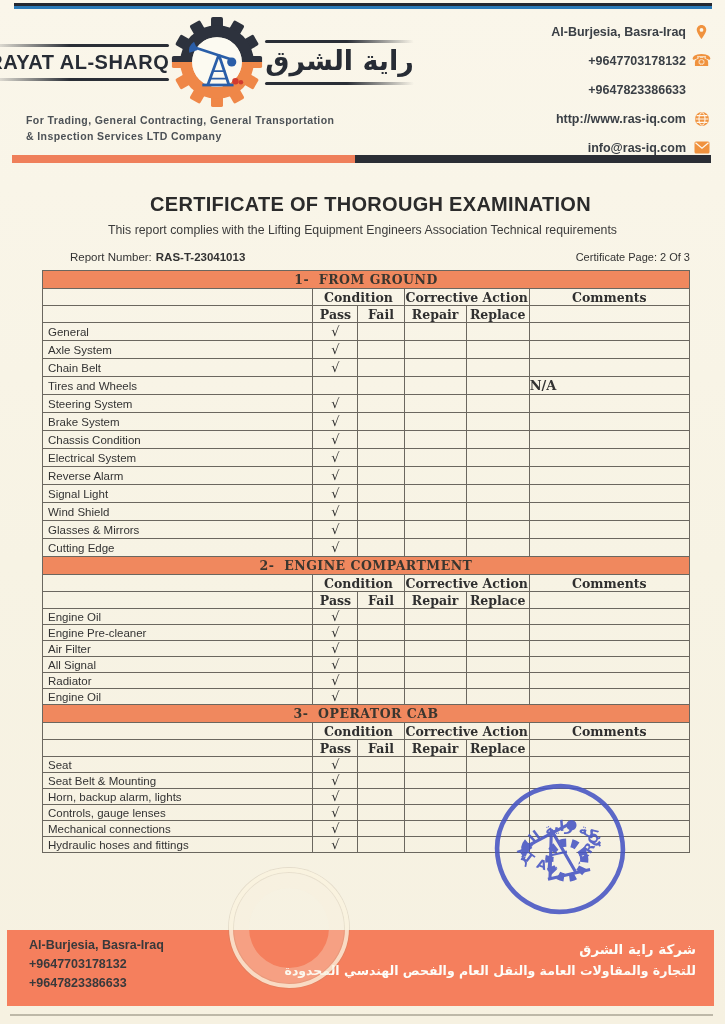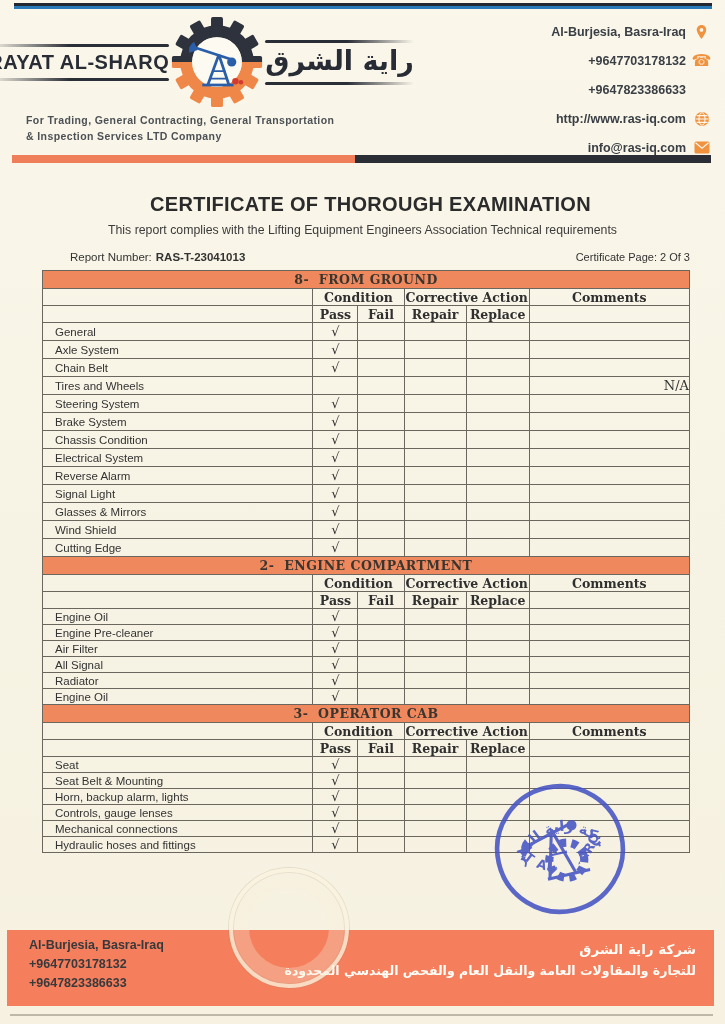--- a/index.html
+++ b/index.html
@@ -54,25 +54,25 @@
                     border-collapse:collapse; table-layout:fixed; }
   table.checklist td { border:1px solid #6b675f; overflow:hidden; }
   td.band-cell { background:#f0885e; color:#3a362f; text-align:center; height:18px;
                  font-family:"DejaVu Serif", serif; font-weight:bold; font-size:12.5px;
                  letter-spacing:.5px; white-space:pre; border-color:#57534b; }
   tr.hdr td { font-family:"DejaVu Serif", serif; font-weight:bold; font-size:12.5px;
               color:#2f2f2f; text-align:center; height:17px;margin-left:44px; }
   tr.s0 td { height:18px; }
   tr.s1 td { height:16px; }
   tr.s2 td { height:15px; }
-  td.item-cell { font-size:11.5px; color:#333; padding-left:12px; text-align:left; }
+  td.item-cell { font-size:11.5px; color:#333; padding-left:5px; text-align:left; }
   td.check-cell { text-align:center; font-size:13px; color:#2e2e2e;
                   font-family:"DejaVu Sans", sans-serif; }
-  td.comment-cell { text-align:right; font-family:"DejaVu Serif", serif;
-                    font-size:13px; color:#333; }
+  td.comment-cell { text-align:left; font-family:"DejaVu Serif", serif;
+                    font-size:13px; color:#333;font-weight:bold; }
 
   
   .stamp { position:absolute; left:490px; top:779px; width:140px; height:140px;
            transform:rotate(-13deg); opacity:.88; z-index:6; }
   .emboss { position:absolute; left:229px; top:868px; width:120px; height:120px;
             border-radius:50%; border:4px solid rgba(250,242,222,.8);
             box-shadow:0 0 0 1px rgba(150,130,100,.18),
                        inset 0 0 0 1px rgba(150,130,100,.15),
                        inset 0 0 0 16px rgba(248,240,220,.3);
             z-index:5; }
@@ -216,21 +216,21 @@
     <colgroup>
       <col style="width:270px">
         <col style="width:45px">
         <col style="width:46px">
       <col style="width:62px">
         <col style="width:63px">
         <col style="width:160px">
     </colgroup>
     <tbody>
         <tr>
-          <td class="band-cell" colspan="6">8-  FROM GROUND</td>
+          <td class="band-cell" colspan="6">1-  FROM GROUND</td>
         </tr>
         <tr class="hdr">
           <td class="item-cell" colspan="1"></td>
           <td colspan="2">Condition</td>
           <td colspan="2">Corrective Action</td>
           <td colspan="1">Comments</td>
         </tr>
         <tr class="hdr">
           <td class="item-cell" colspan="1"></td>
           <td colspan="1">Pass</td>
@@ -313,29 +313,29 @@
         </tr>
         <tr class="s0">
           <td class="item-cell">Signal Light</td>
           <td class="check-cell">√</td>
           <td class="check-cell"></td>
           <td class="check-cell"></td>
           <td class="check-cell"></td>
           <td class="comment-cell"></td>
         </tr>
         <tr class="s0">
+          <td class="item-cell">Wind Shield</td>
+          <td class="check-cell">√</td>
+          <td class="check-cell"></td>
+          <td class="check-cell"></td>
+          <td class="check-cell"></td>
+          <td class="comment-cell"></td>
+        </tr>
+        <tr class="s0">
           <td class="item-cell">Glasses &amp; Mirrors</td>
-          <td class="check-cell">√</td>
-          <td class="check-cell"></td>
-          <td class="check-cell"></td>
-          <td class="check-cell"></td>
-          <td class="comment-cell"></td>
-        </tr>
-        <tr class="s0">
-          <td class="item-cell">Wind Shield</td>
           <td class="check-cell">√</td>
           <td class="check-cell"></td>
           <td class="check-cell"></td>
           <td class="check-cell"></td>
           <td class="comment-cell"></td>
         </tr>
         <tr class="s0">
           <td class="item-cell">Cutting Edge</td>
           <td class="check-cell">√</td>
           <td class="check-cell"></td>

